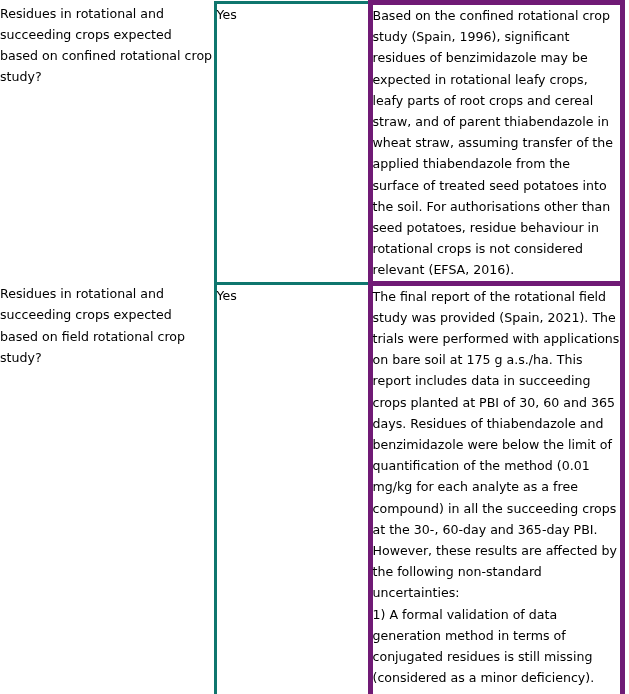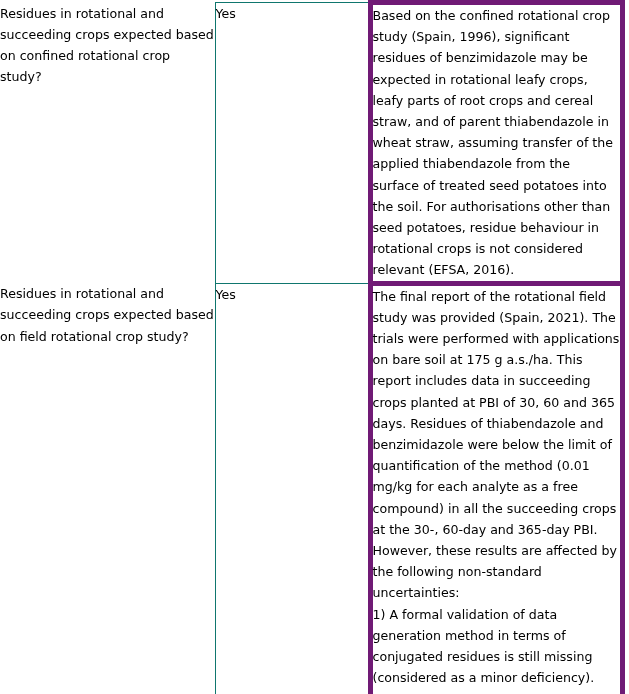--- a/index.html
+++ b/index.html
@@ -38,21 +38,21 @@
   
   td.q-cell {
     width: 215px;
     border: none;
     padding: 5px 7px 4px 0;
     box-sizing: border-box;
   }
   
   td.a-cell {
     width: 155px;
-    border: 1px solid #0f766e;
+    border: 3px solid #0f766e;
     padding: 5px 0 4px 6px;
     box-sizing: border-box;
   }
   
   td.j-cell {
     width: 252px;
     border: 5px solid #701a75;
     padding: 5px 6px 5px 7px;
     box-sizing: border-box;
   }

